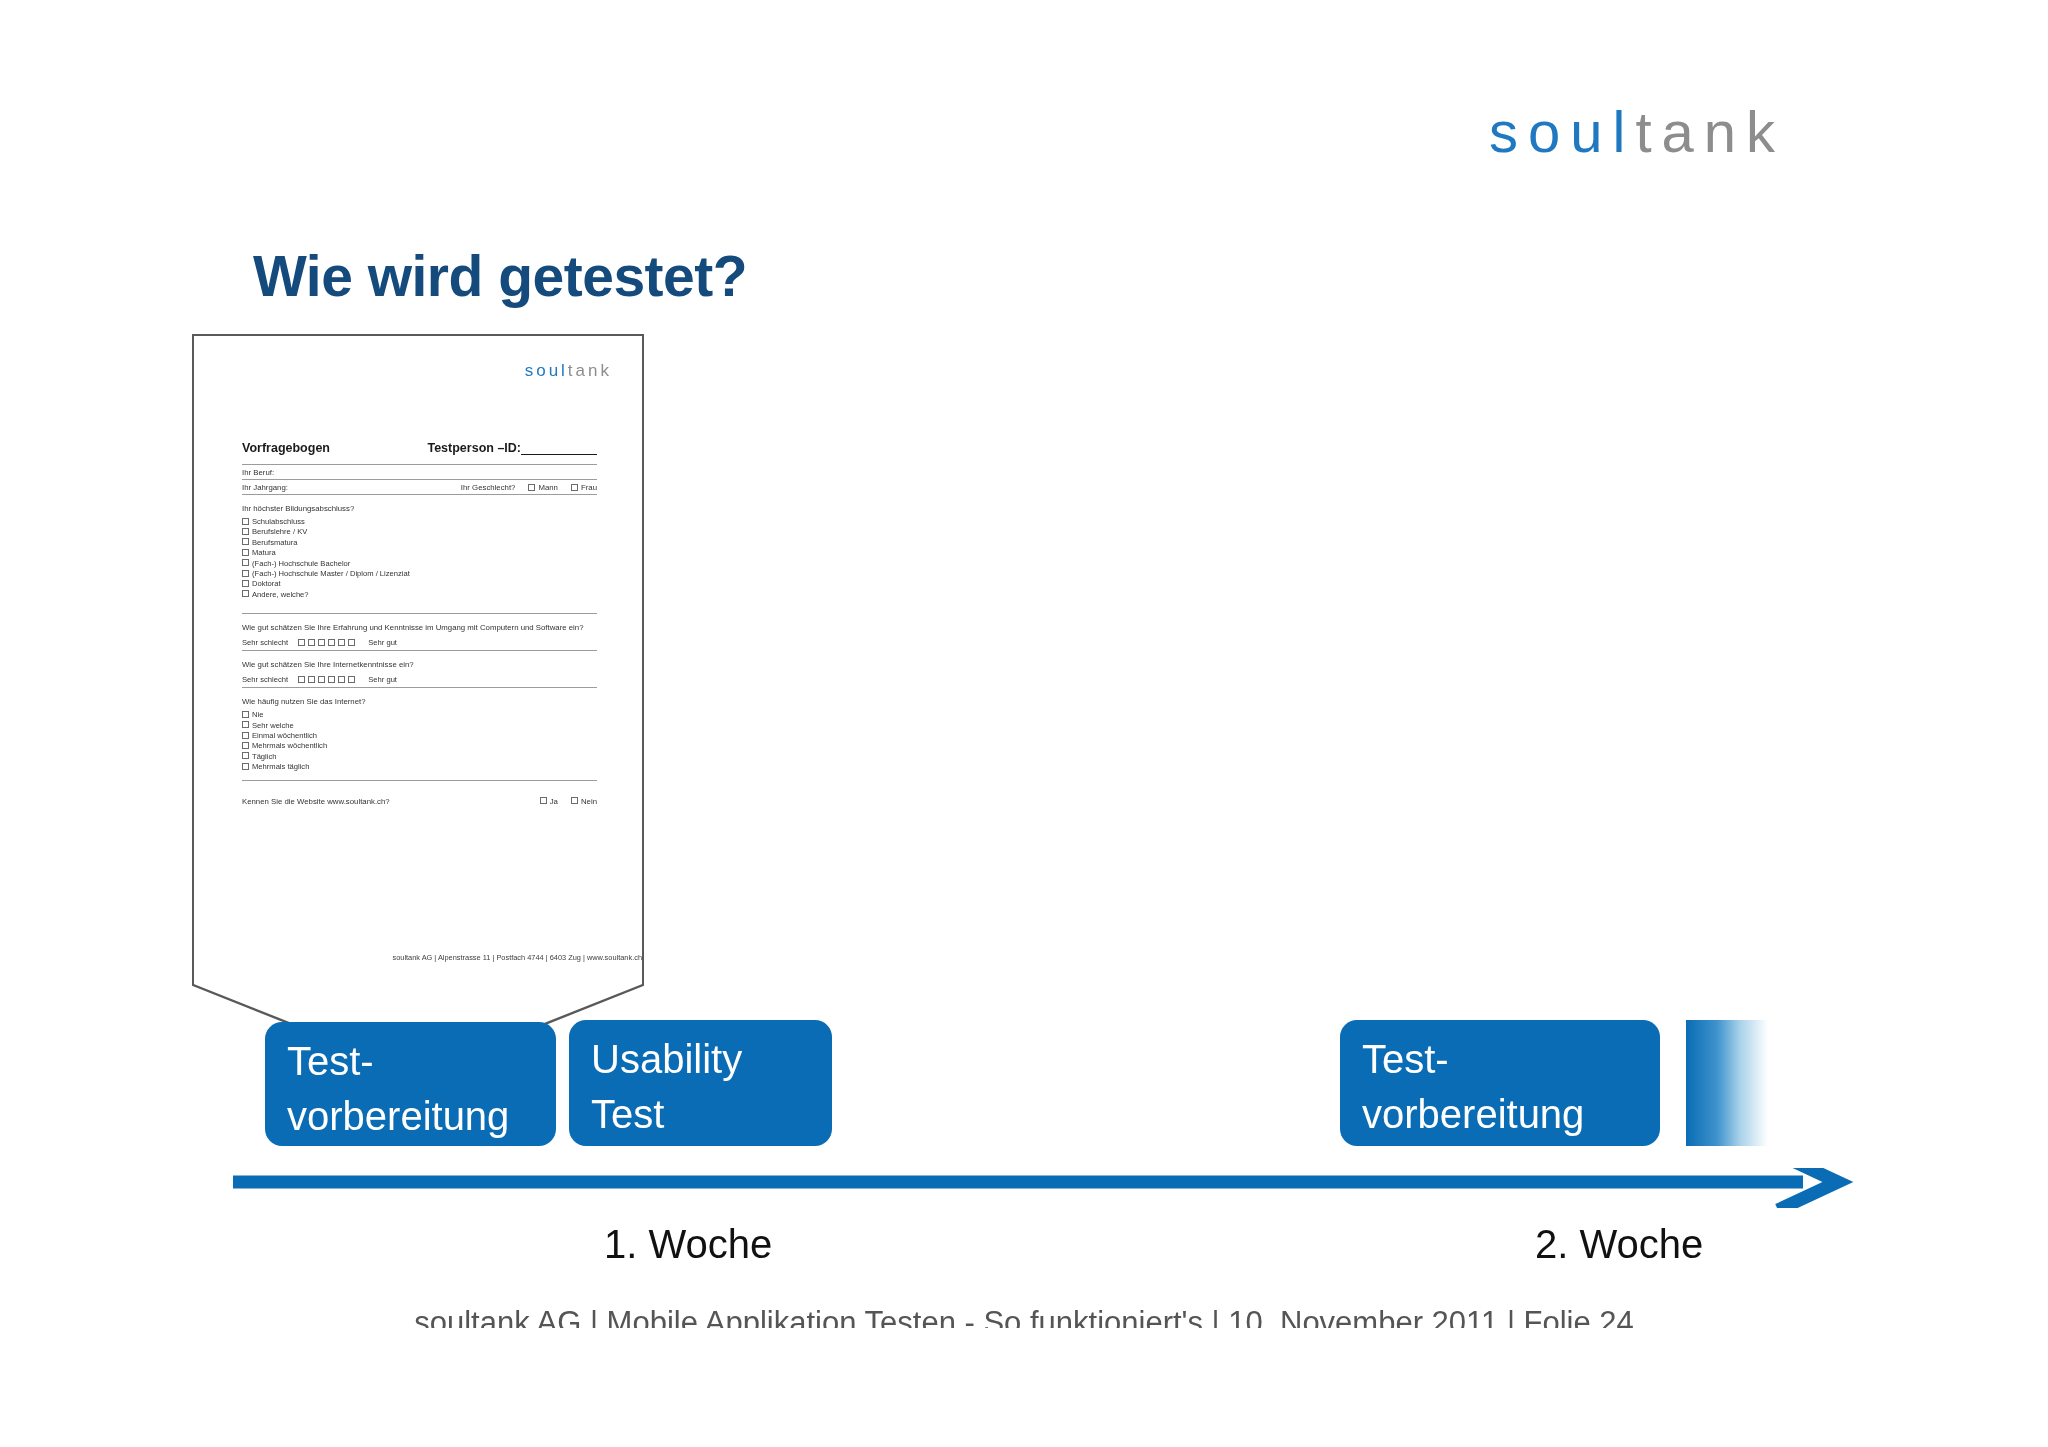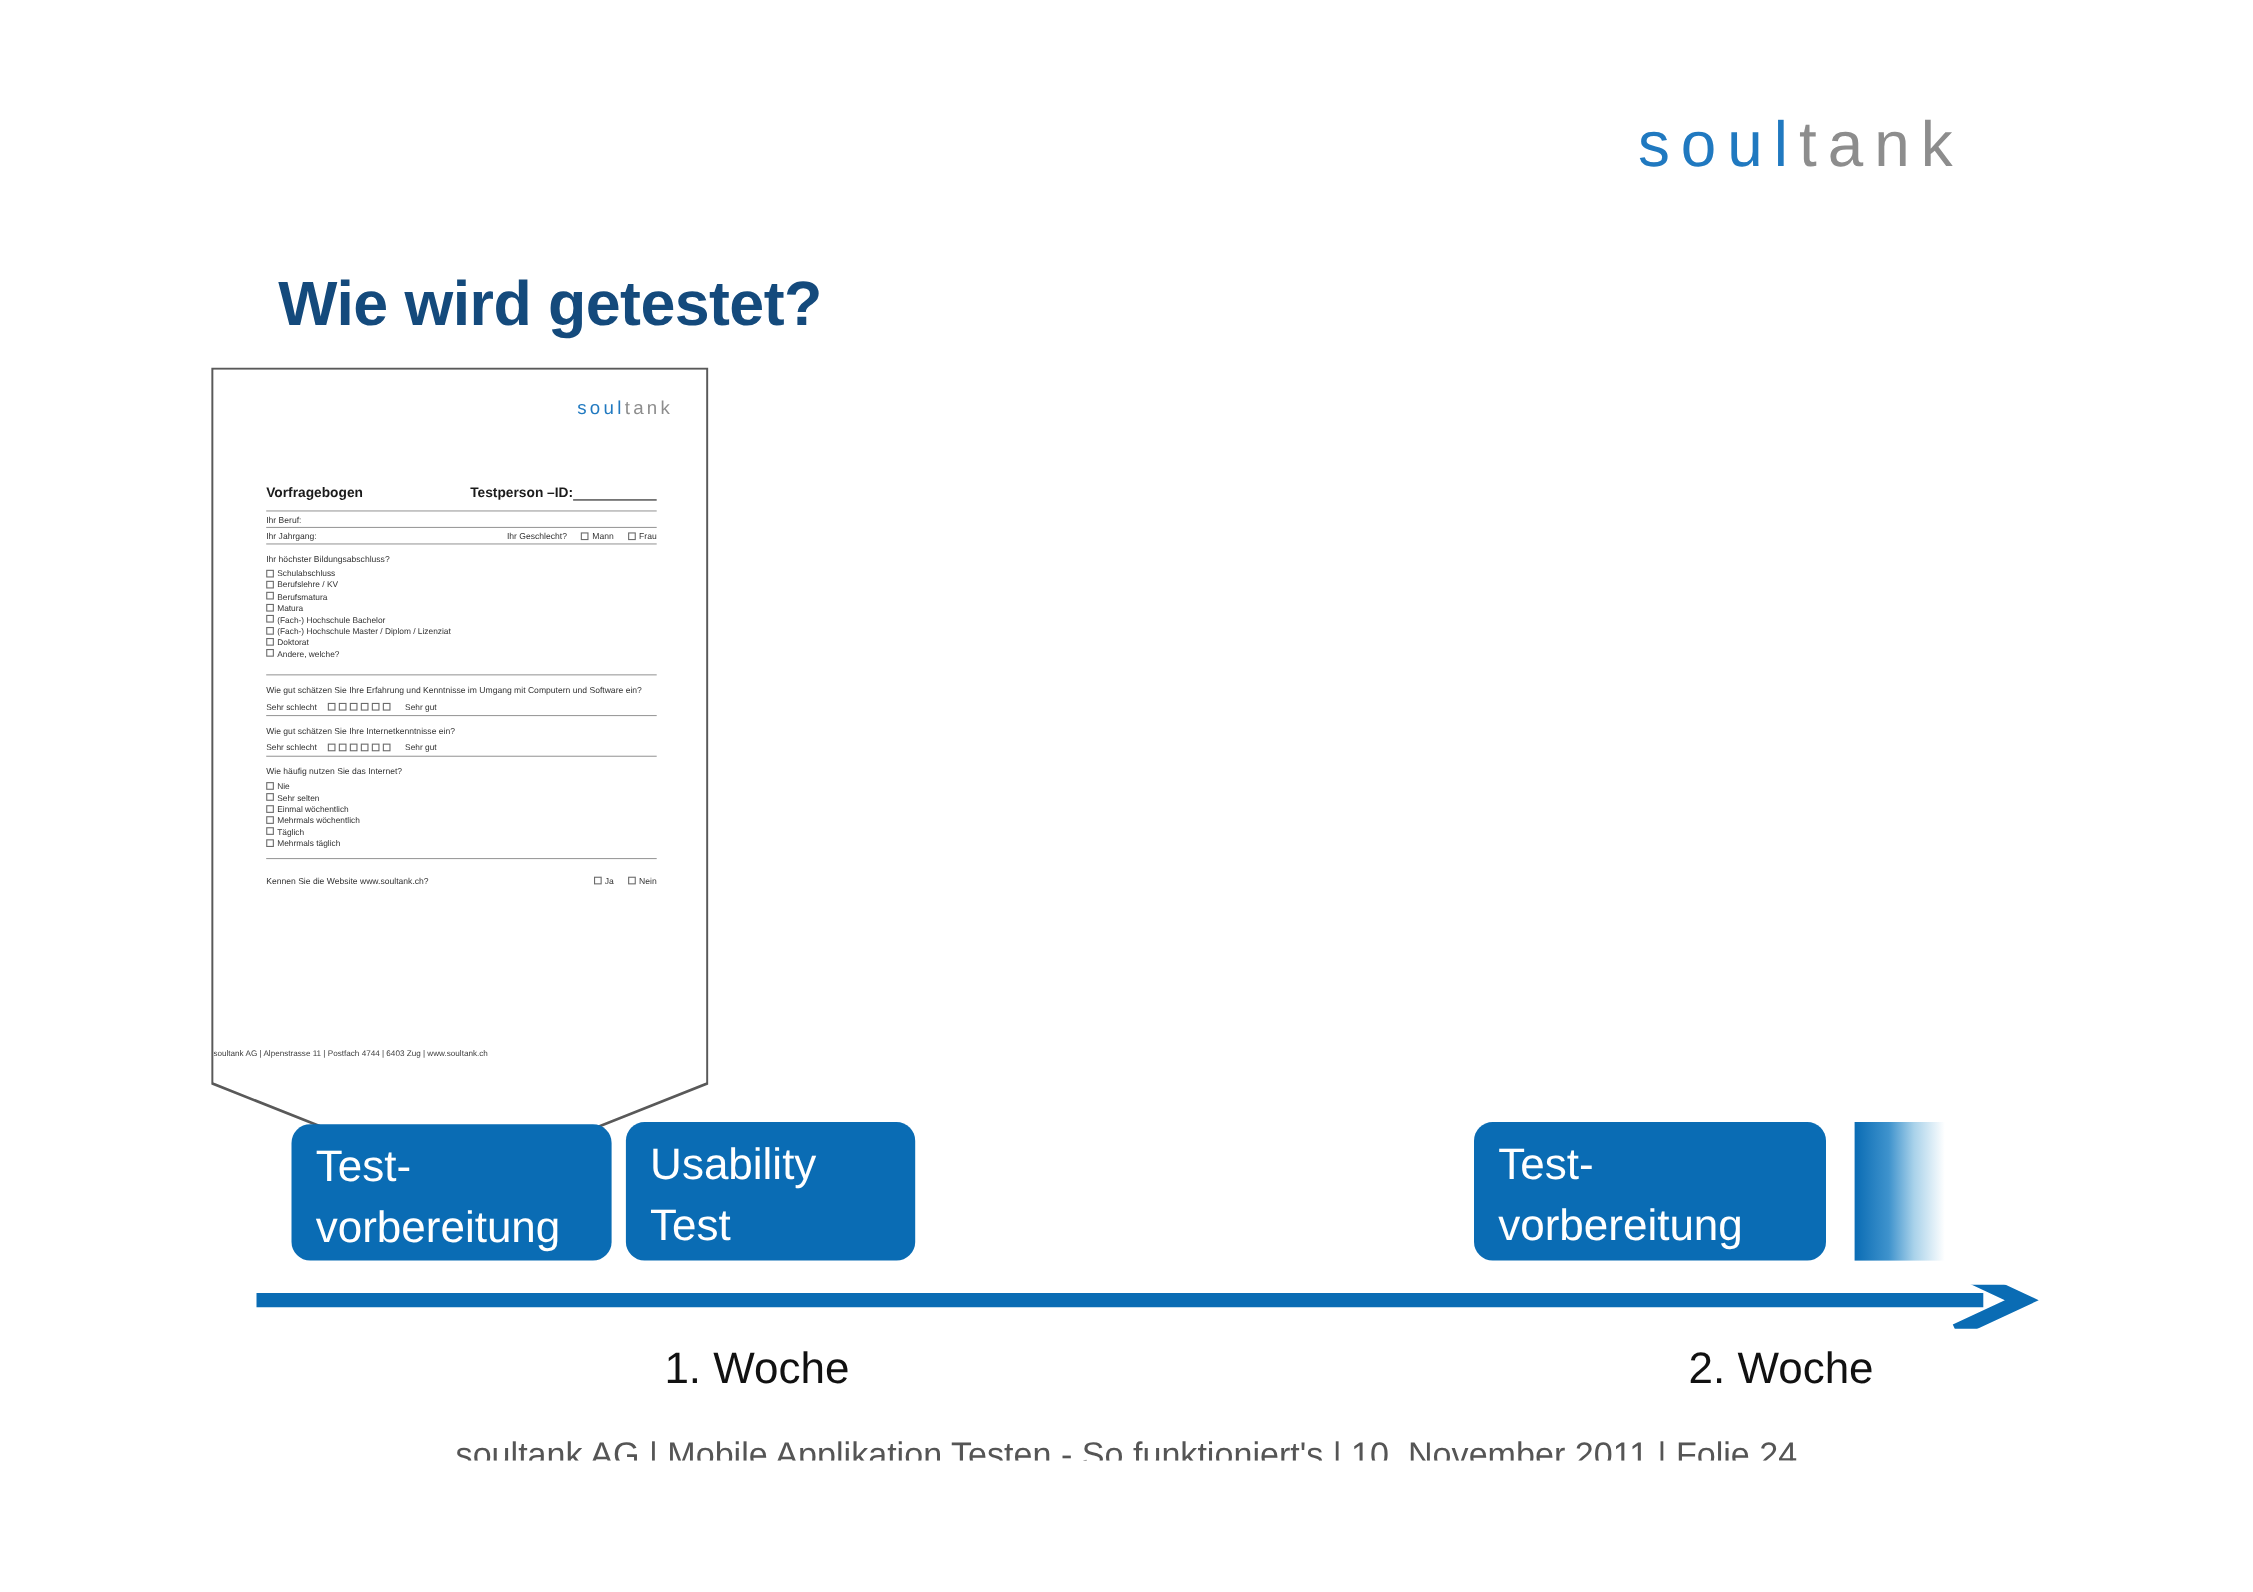--- a/index.html
+++ b/index.html
@@ -146,21 +146,21 @@
     margin: 0 8px;
   }
   .scale-boxes .cb { margin-right: 3px; }
   .spacer-sm { height: 7px; }
   .spacer-md { height: 13px; }
   .doc-footer {
     position: absolute;
     left: 0;
     right: 0;
     bottom: 22px;
-    text-align: left;
+    text-align: right;
     font-size: 7.4px;
     color: #3d3d3d;
     white-space: nowrap;
   }
 
   
   .bar {
     position: absolute;
     background: #0a6cb4;
     color: #ffffff;
@@ -279,21 +279,21 @@
           <span class="scale-boxes">
             <span class="cb"></span><span class="cb"></span><span class="cb"></span><span class="cb"></span><span class="cb"></span><span class="cb"></span>
           </span>
           <span>Sehr gut</span>
         </div>
         <div class="rule"></div>
 
         <div class="q-title">Wie häufig nutzen Sie das Internet?</div>
         <div class="opt-list">
           <div class="opt"><span class="cb"></span><span>Nie</span></div>
-          <div class="opt"><span class="cb"></span><span>Sehr selten</span></div>
+          <div class="opt"><span class="cb"></span><span>Sehr welche</span></div>
           <div class="opt"><span class="cb"></span><span>Einmal wöchentlich</span></div>
           <div class="opt"><span class="cb"></span><span>Mehrmals wöchentlich</span></div>
           <div class="opt"><span class="cb"></span><span>Täglich</span></div>
           <div class="opt"><span class="cb"></span><span>Mehrmals täglich</span></div>
         </div>
         <div class="spacer-sm"></div>
         <div class="rule"></div>
         <div class="spacer-md"></div>
 
         <div class="field-row">

